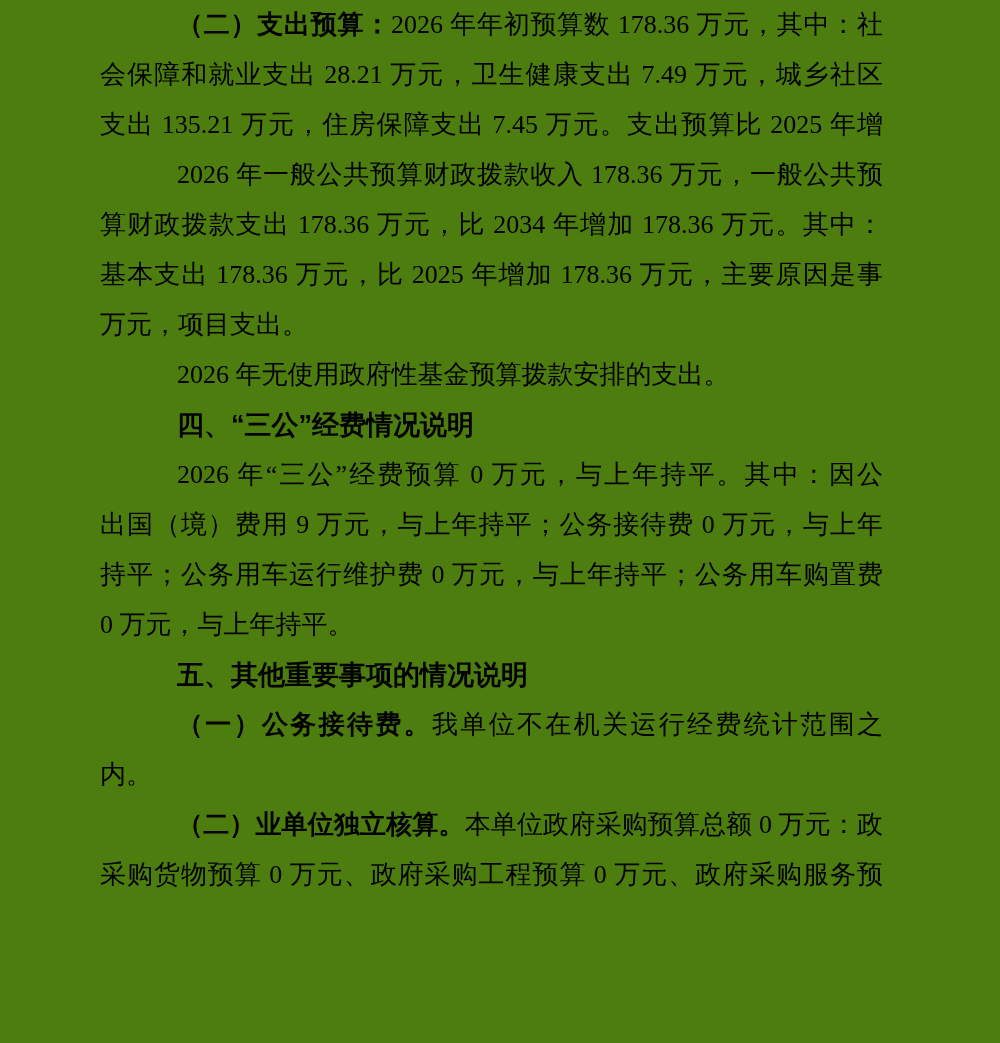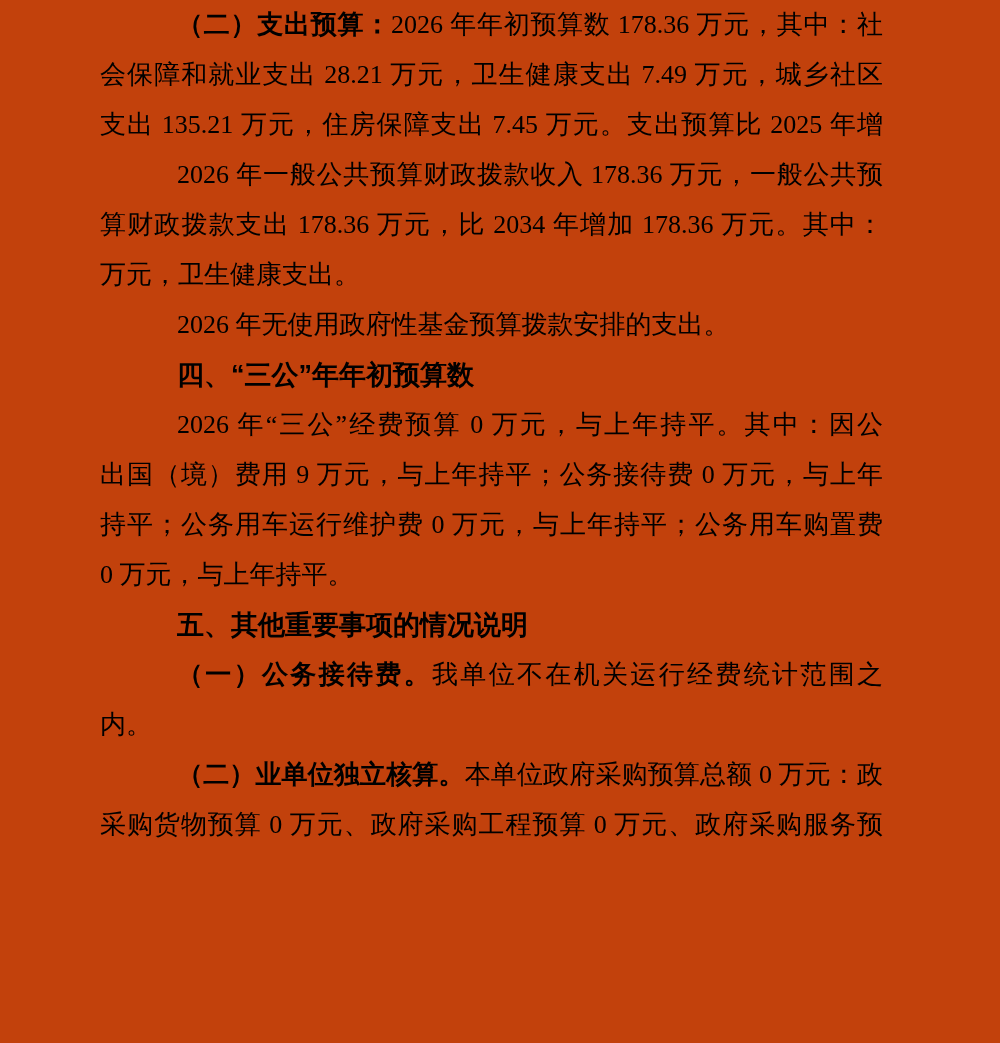--- a/index.html
+++ b/index.html
@@ -11,21 +11,21 @@
     height: 1043px;
     background: #ffffff;
     color: #000000;
     overflow: hidden;
   }
   .page {
     box-sizing: border-box;
     width: 1000px;
     height: 1043px;
     padding: 0 117px 0 100px;
-    background: #c2410c;
+    background: #4d7c0f;
   }
   .line {
     height: 50px;
     line-height: 50px;
     font-size: 26px;
     font-family: "Liberation Serif", "DejaVu Serif", serif;
     color: #000000;
     text-align: justify;
     text-align-last: left;
     overflow: hidden;
@@ -49,23 +49,24 @@
 </style>
 </head>
 <body>
 
 <main class="page">
     <div class="line body indent full"><span class="run bold">（二）支出预算：</span><span class="run">2026 年年初预算数 178.36 万元，其中：社</span></div>
     <div class="line body full"><span class="run">会保障和就业支出 28.21 万元，卫生健康支出 7.49 万元，城乡社区</span></div>
     <div class="line body full"><span class="run">支出 135.21 万元，住房保障支出 7.45 万元。支出预算比 2025 年增</span></div>
     <div class="line body indent full"><span class="run">2026 年一般公共预算财政拨款收入 178.36 万元，一般公共预</span></div>
     <div class="line body full"><span class="run">算财政拨款支出 178.36 万元，比 2034 年增加 178.36 万元。其中：</span></div>
-    <div class="line body"><span class="run">万元，卫生健康支出。</span></div>
+    <div class="line body full"><span class="run">基本支出 178.36 万元，比 2025 年增加 178.36 万元，主要原因是事</span></div>
+    <div class="line body"><span class="run">万元，项目支出。</span></div>
     <div class="line body indent"><span class="run">2026 年无使用政府性基金预算拨款安排的支出。</span></div>
-    <div class="line heading indent"><span class="run bold">四、“三公”年年初预算数</span></div>
+    <div class="line heading indent"><span class="run bold">四、“三公”经费情况说明</span></div>
     <div class="line body indent full"><span class="run">2026 年“三公”经费预算 0 万元，与上年持平。其中：因公</span></div>
     <div class="line body full"><span class="run">出国（境）费用 9 万元，与上年持平；公务接待费 0 万元，与上年</span></div>
     <div class="line body full"><span class="run">持平；公务用车运行维护费 0 万元，与上年持平；公务用车购置费</span></div>
     <div class="line body"><span class="run">0 万元，与上年持平。</span></div>
     <div class="line heading indent"><span class="run bold">五、其他重要事项的情况说明</span></div>
     <div class="line body indent full"><span class="run bold">（一）公务接待费。</span><span class="run">我单位不在机关运行经费统计范围之</span></div>
     <div class="line body"><span class="run">内。</span></div>
     <div class="line body indent full"><span class="run bold">（二）业单位独立核算。</span><span class="run">本单位政府采购预算总额 0 万元：政府</span></div>
     <div class="line body full"><span class="run">采购货物预算 0 万元、政府采购工程预算 0 万元、政府采购服务预</span></div>
   </main>

